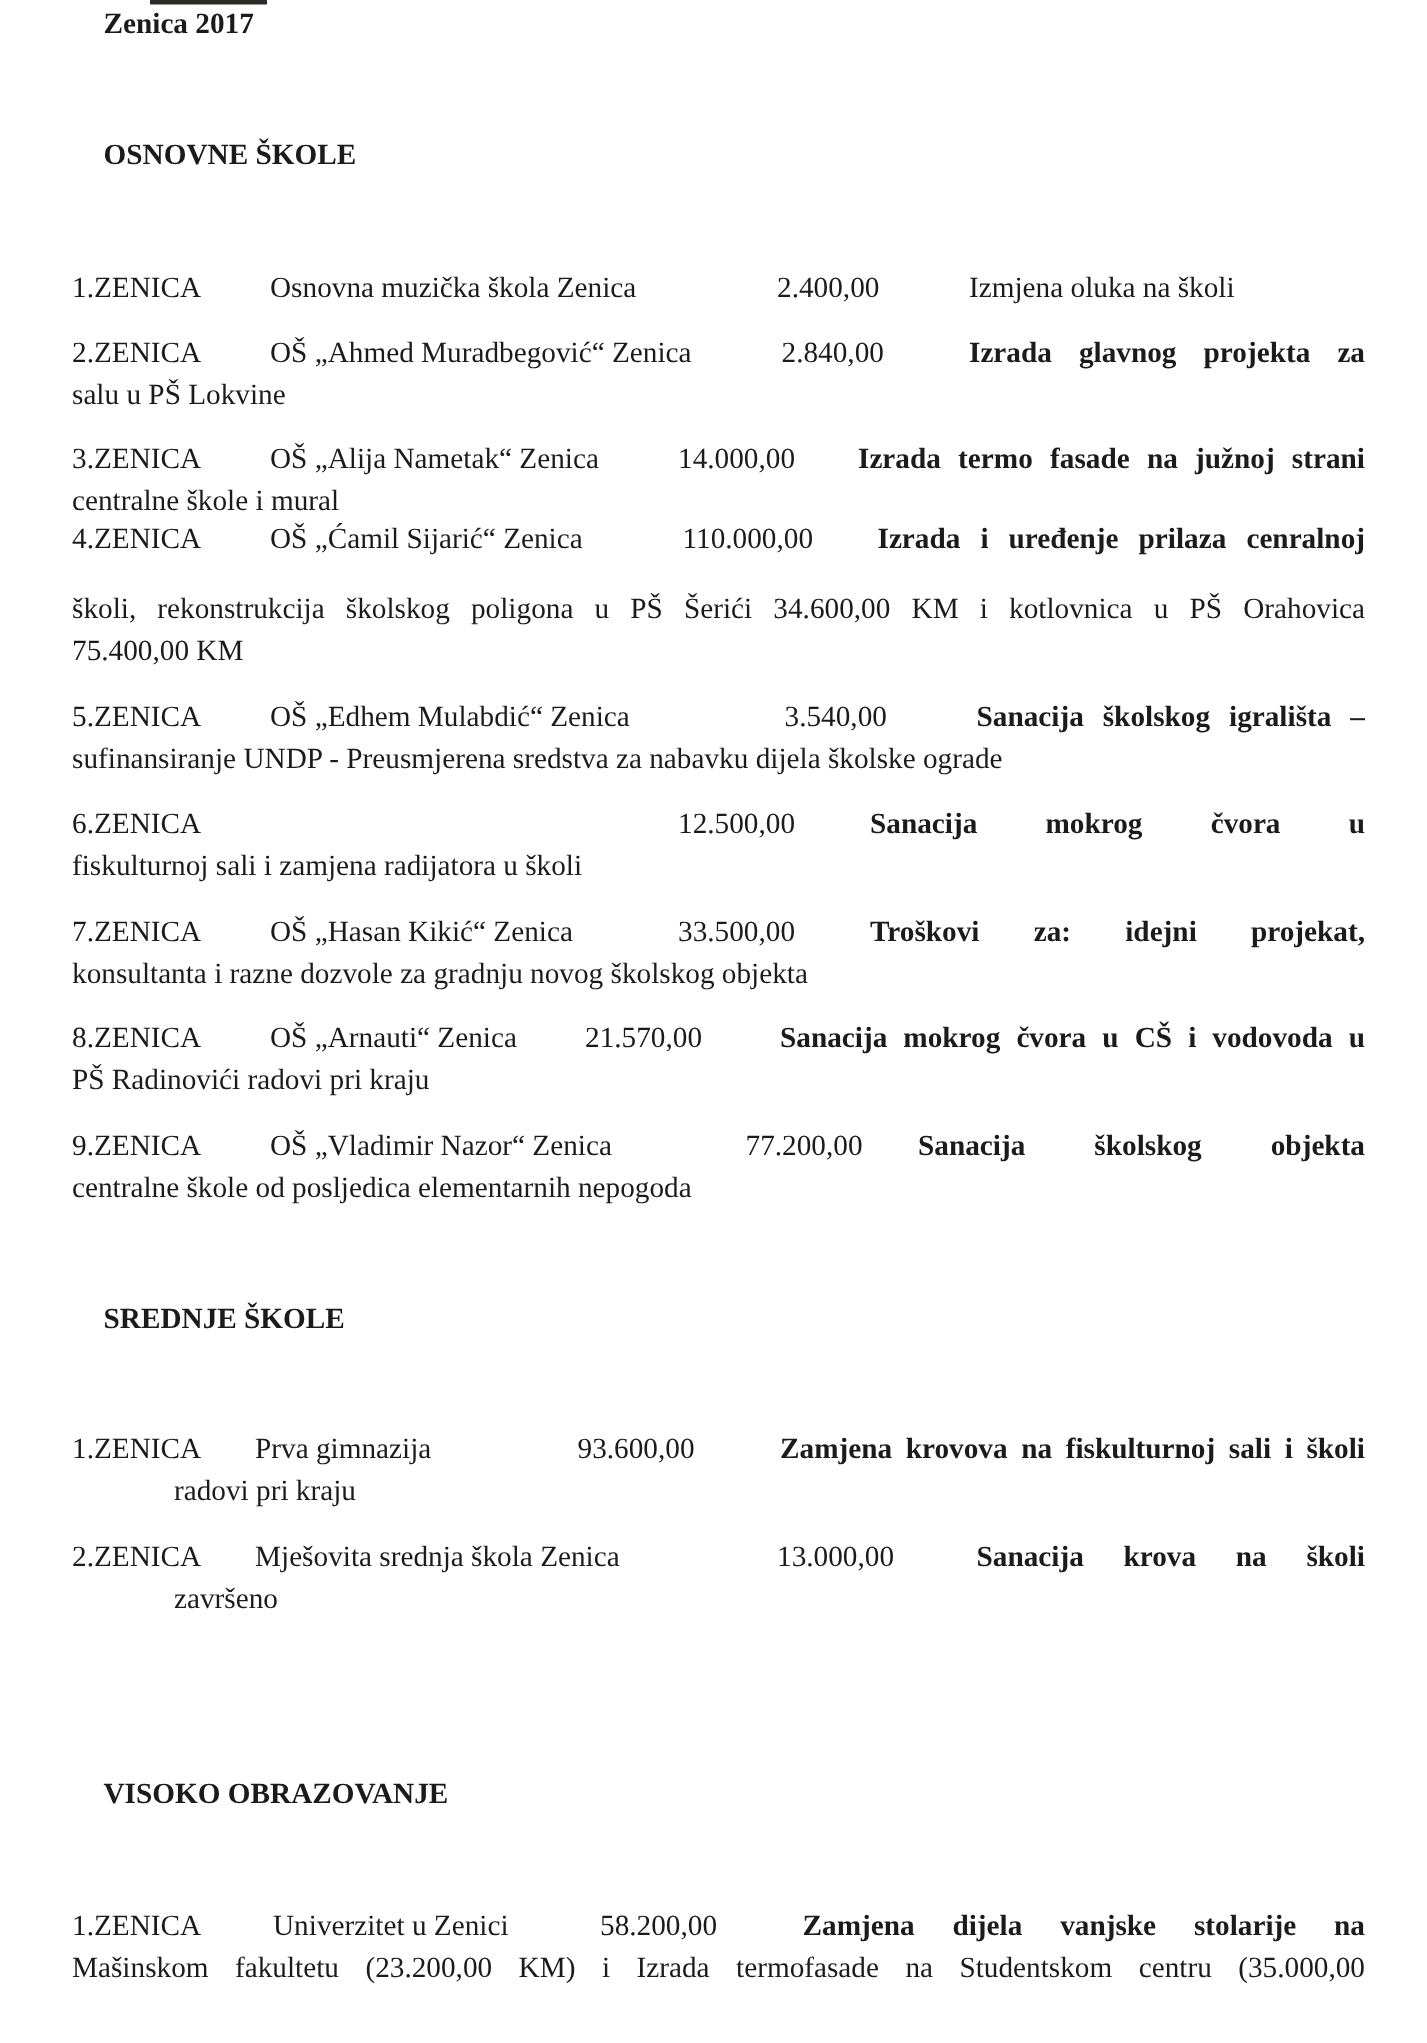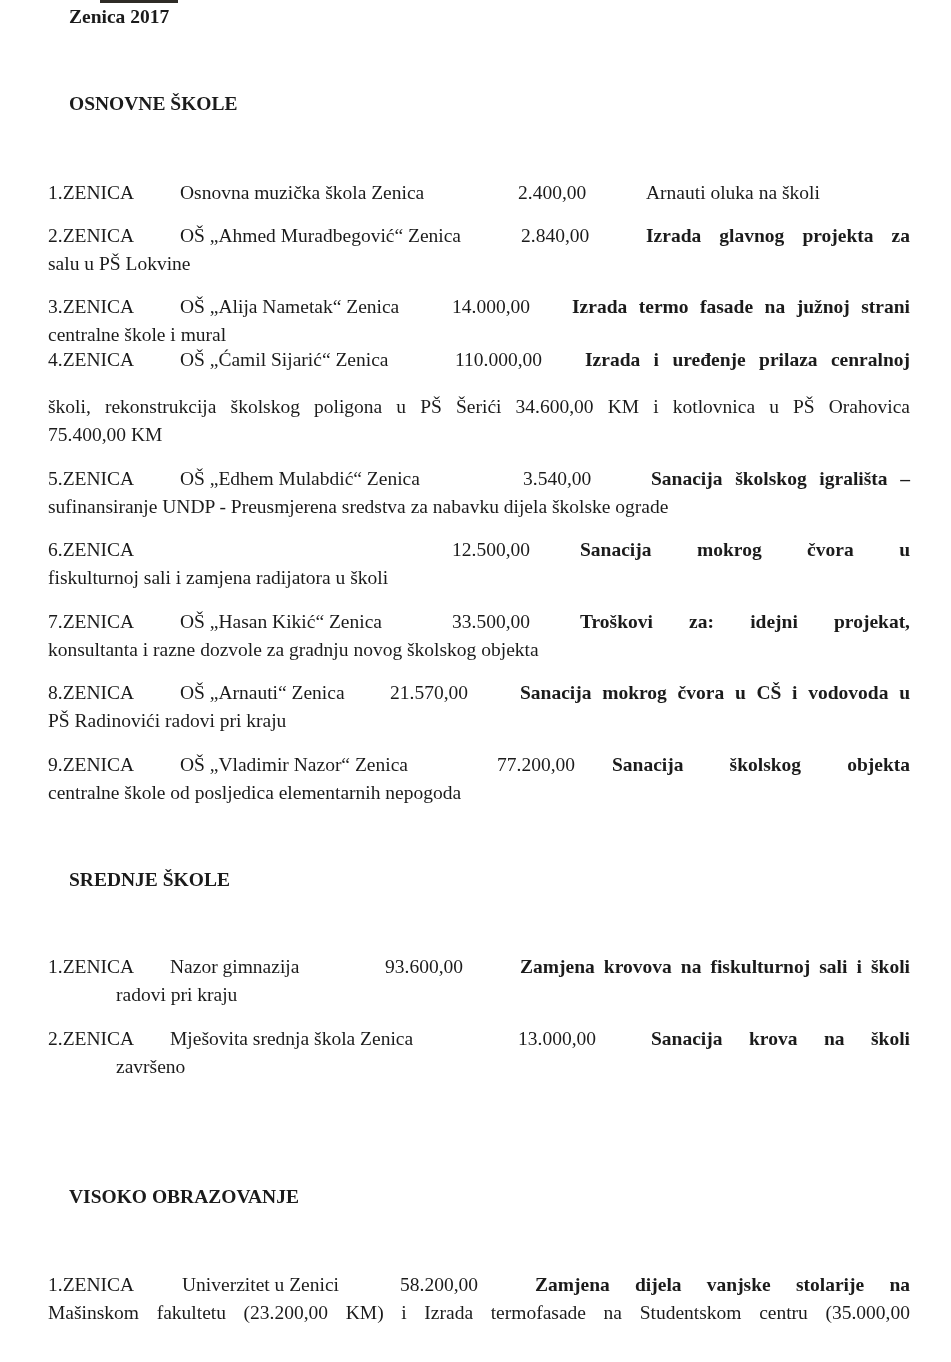--- a/index.html
+++ b/index.html
@@ -30,21 +30,21 @@
   <div class="artifact" style="left:100px; top:0; width:78px; height:3px;"></div>
 
   <div class="hb" style="top:3px">Zenica 2017</div>
 
   <div class="hb" style="top:90px">OSNOVNE ŠKOLE</div>
 
   <div class="line" style="top:179px">
     <span class="seg" style="left:48px">1.ZENICA</span>
     <span class="seg" style="left:180px">Osnovna muzička škola Zenica</span>
     <span class="seg" style="left:518px">2.400,00</span>
-    <span class="seg" style="left:646px">Arnauti oluka na školi</span>
+    <span class="seg" style="left:646px">Izmjena oluka na školi</span>
   </div>
 
   <div class="line" style="top:222px">
     <span class="seg" style="left:48px">2.ZENICA</span>
     <span class="seg" style="left:180px">OŠ „Ahmed Muradbegović“ Zenica</span>
     <span class="seg" style="left:521px">2.840,00</span>
     <span class="jseg" style="left:646px">Izrada glavnog projekta za</span>
   </div>
   <div class="cont" style="top:250px; left:48px">salu u PŠ Lokvine</div>
 
@@ -101,21 +101,21 @@
     <span class="seg" style="left:180px">OŠ „Vladimir Nazor“ Zenica</span>
     <span class="seg" style="left:497px">77.200,00</span>
     <span class="jseg" style="left:612px">Sanacija školskog objekta</span>
   </div>
   <div class="cont" style="top:779px; left:48px">centralne škole od posljedica elementarnih nepogoda</div>
 
   <div class="hb" style="top:866px">SREDNJE ŠKOLE</div>
 
   <div class="line" style="top:953px">
     <span class="seg" style="left:48px">1.ZENICA</span>
-    <span class="seg" style="left:170px">Nazor gimnazija</span>
+    <span class="seg" style="left:170px">Prva gimnazija</span>
     <span class="seg" style="left:385px">93.600,00</span>
     <span class="jseg" style="left:520px">Zamjena krovova na fiskulturnoj sali i školi</span>
   </div>
   <div class="cont" style="top:981px; left:116px">radovi pri kraju</div>
 
   <div class="line" style="top:1025px">
     <span class="seg" style="left:48px">2.ZENICA</span>
     <span class="seg" style="left:170px">Mješovita srednja škola Zenica</span>
     <span class="seg" style="left:518px">13.000,00</span>
     <span class="jseg" style="left:651px">Sanacija krova na školi</span>

